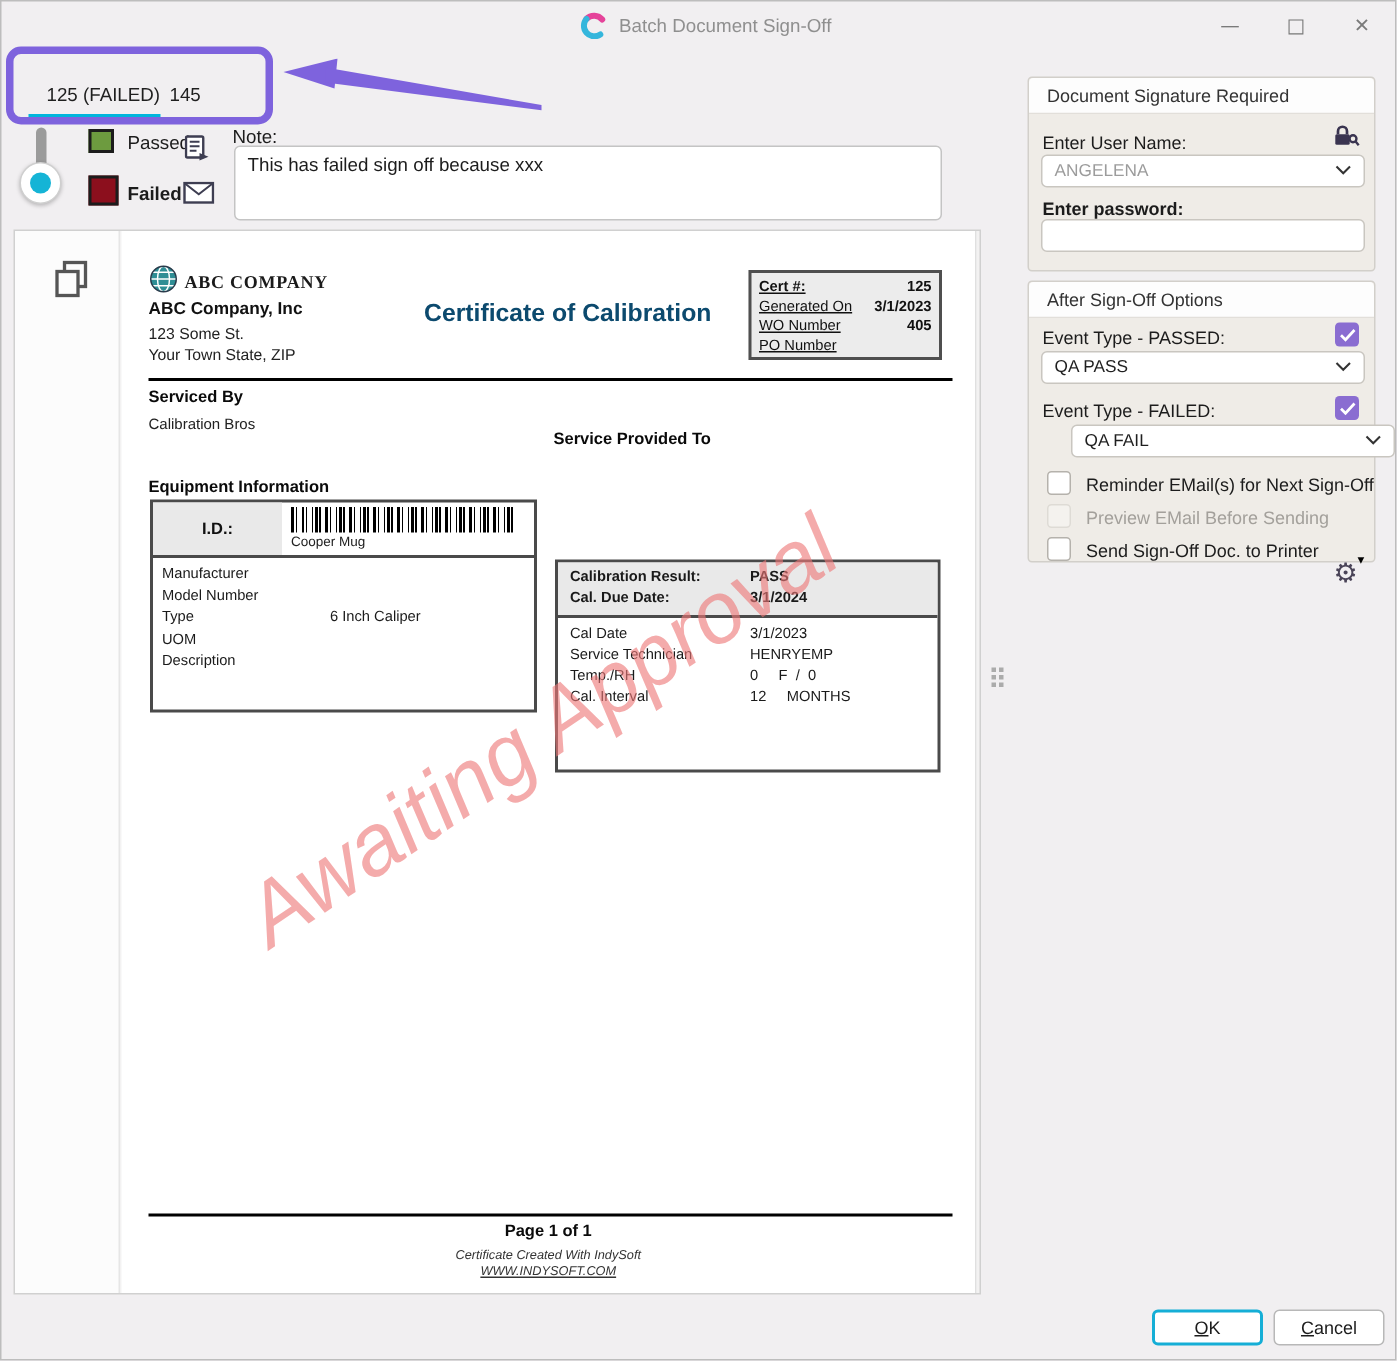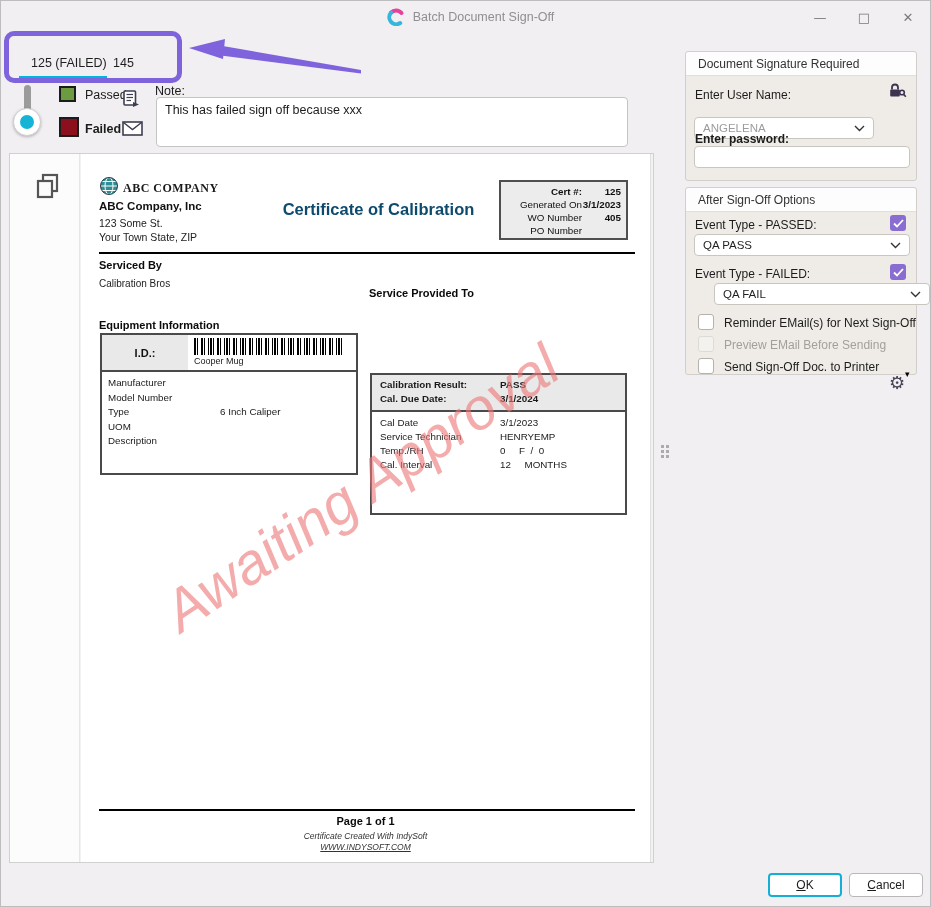--- a/index.html
+++ b/index.html
@@ -57,21 +57,21 @@
   .page .abs{position:absolute;}
   .logo-row{left:18px;top:22px;display:flex;align-items:center;gap:4px;}
   .logo-text{font-family:"Liberation Serif",serif;font-weight:bold;font-size:12px;letter-spacing:.5px;color:#1a1a1a;}
   .company-name{left:18px;top:46px;font-weight:bold;font-size:11.5px;color:#111;}
   .addr{font-size:10.5px;color:#222;}
   .addr1{left:18px;top:63px;}
   .addr2{left:18px;top:77px;}
   .doc-title{left:150px;top:46px;width:295px;text-align:center;font-weight:bold;font-size:16.5px;color:#0c4a6e;}
   .cert-box{left:418px;top:26px;width:129px;height:60px;background:#ececec;border:2px solid #4f4f4f;padding:3px 5px 0 5px;}
   .cert-row{display:flex;font-size:9.8px;line-height:13px;color:#111;}
-  .cert-row .cl{width:76px;text-align:right;}
+  .cert-row .cl{width:76px;text-align:left;text-decoration:underline;}
   .cert-row .cv{flex:1;text-align:right;font-weight:bold;}
   .cert-row.first .cl{font-weight:bold;}
   .rule{left:18px;width:536px;height:2px;background:#000;}
   .rule1{top:98px;}
   .rule2{top:655px;}
   .svc-label{font-weight:bold;font-size:11px;color:#0a0a0a;}
   .svc1{left:18px;top:105px;}
   .svc2{left:288px;top:105px;margin-top:28px;}
   .svc-val{left:18px;top:124px;font-size:10px;color:#222;}
   .equip-header{left:18px;top:165px;font-weight:bold;font-size:11px;color:#0a0a0a;}
@@ -346,21 +346,21 @@
     <div class="panel-header">Document Signature Required</div>
     <span class="lock-icon">
       <svg width="19" height="17" viewBox="0 0 19 17">
         <path d="M4,7.5 V5.5 a3 3 0 0 1 6 0 V7.5" fill="none" stroke="#3a3450" stroke-width="1.8"></path>
         <rect x="2.2" y="7.5" width="9.6" height="7" rx="1" fill="#3a3450"></rect>
         <circle cx="14" cy="10.5" r="2.3" fill="none" stroke="#3a3450" stroke-width="1.6"></circle>
         <line x1="15.6" y1="12.2" x2="17.8" y2="14.8" stroke="#3a3450" stroke-width="1.6"></line>
       </svg>
     </span>
     <span class="fld-label" style="left:9px;top:36px;">Enter User Name:</span>
-    <div class="combo grayed" style="left:8px;top:51px;width:180px;margin-top:14px;">
+    <div class="combo grayed" style="left:8px;top:51px;width:216px;">
       <span>ANGELENA</span>
       <span class="chev">
         <svg width="11" height="7" viewBox="0 0 11 7">
             <polyline points="1,1 5.5,5.5 10,1" fill="none" stroke="#333" stroke-width="1.4"></polyline>
           </svg>
       </span>
     </div>
     <span class="fld-label" style="left:9px;top:80px;font-weight:bold;">Enter password:</span>
     <input class="text-input" style="left: 8px; top: 94px; width: 216px;" type="password" value="">
   </div>

